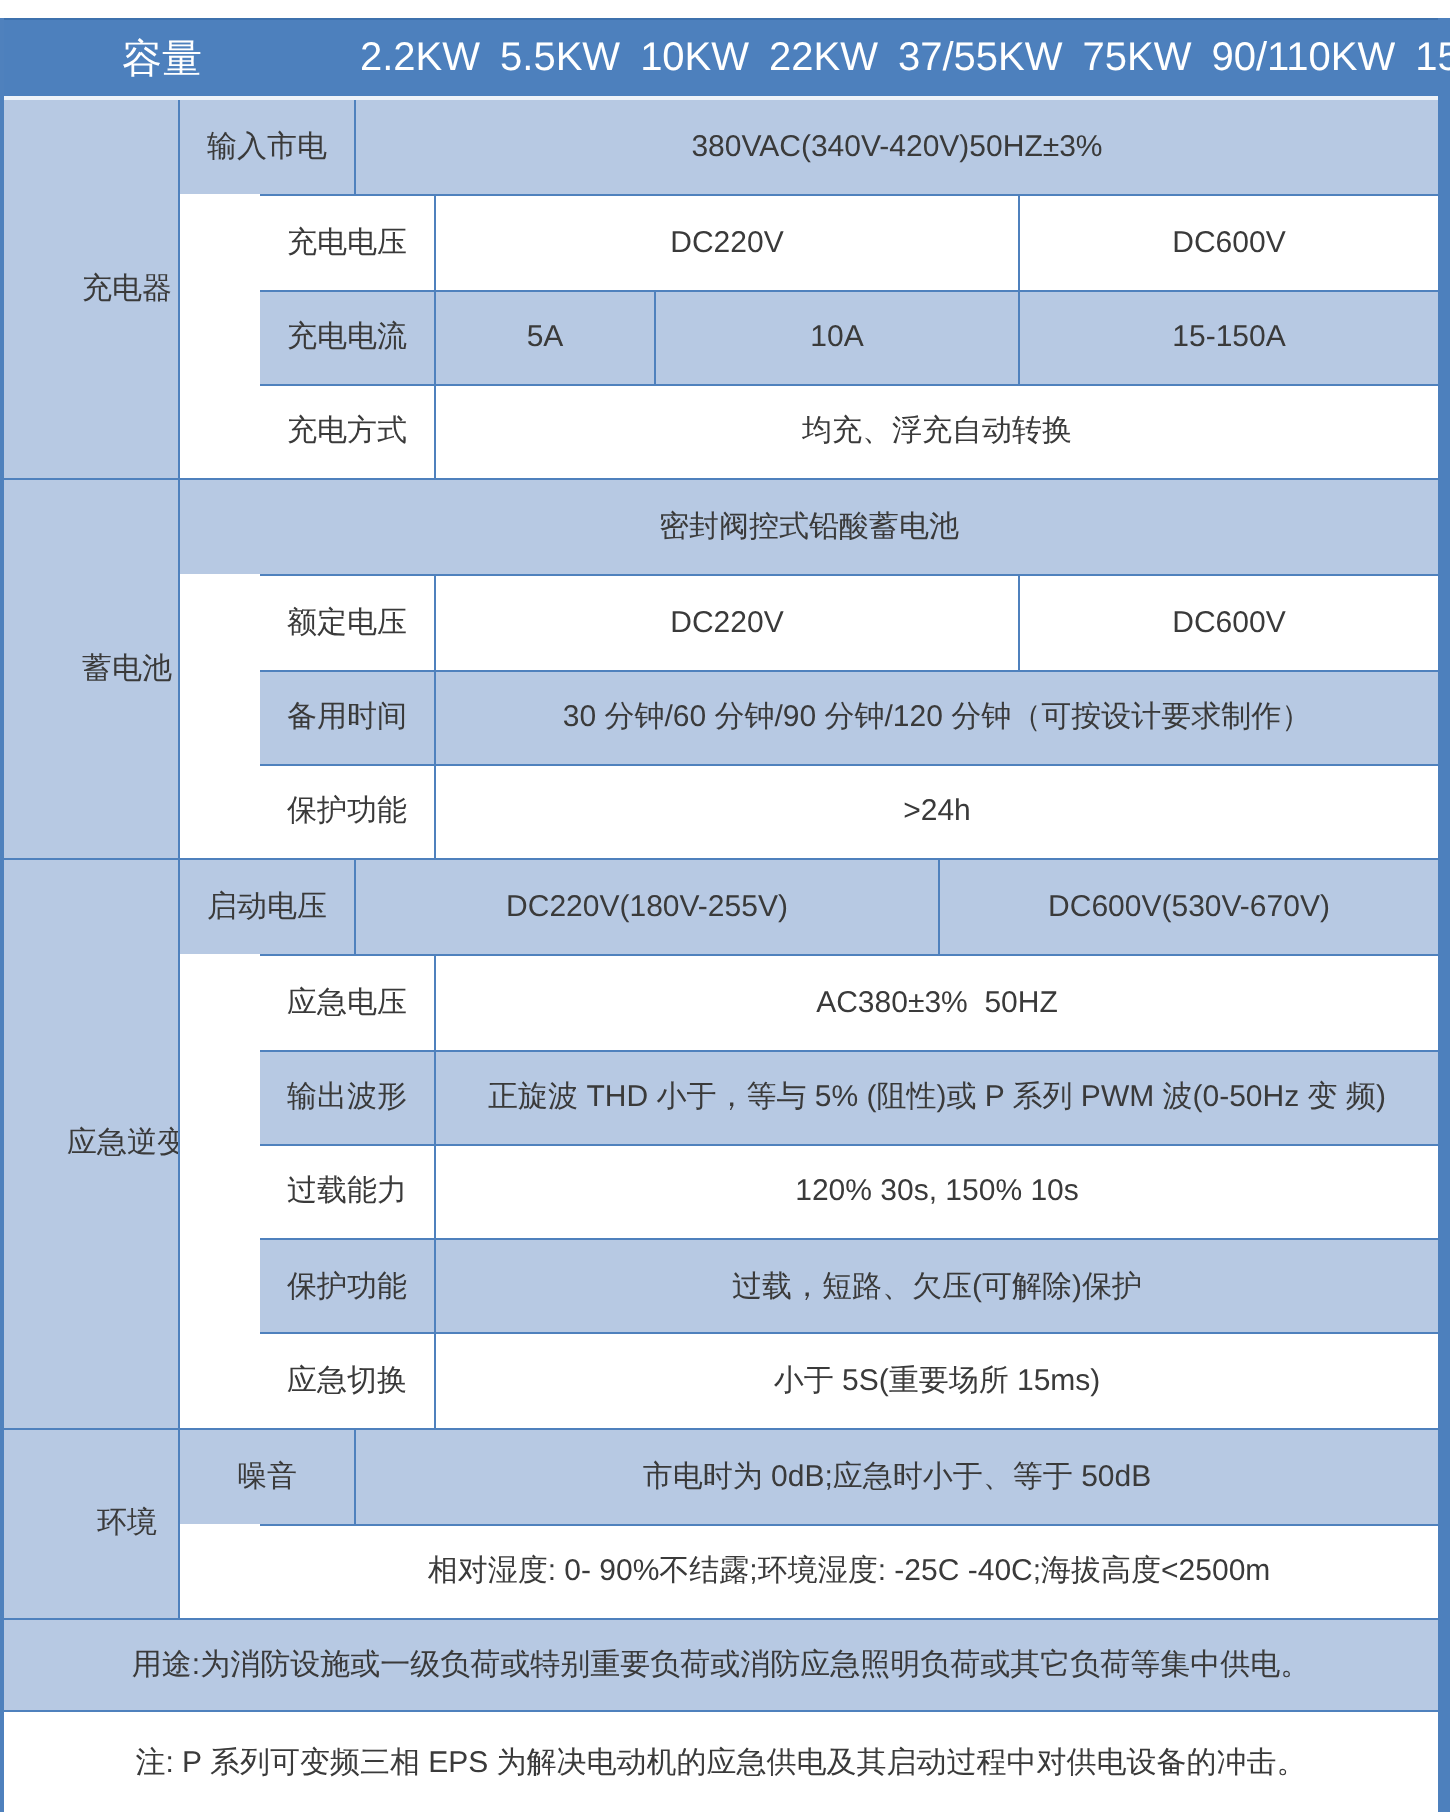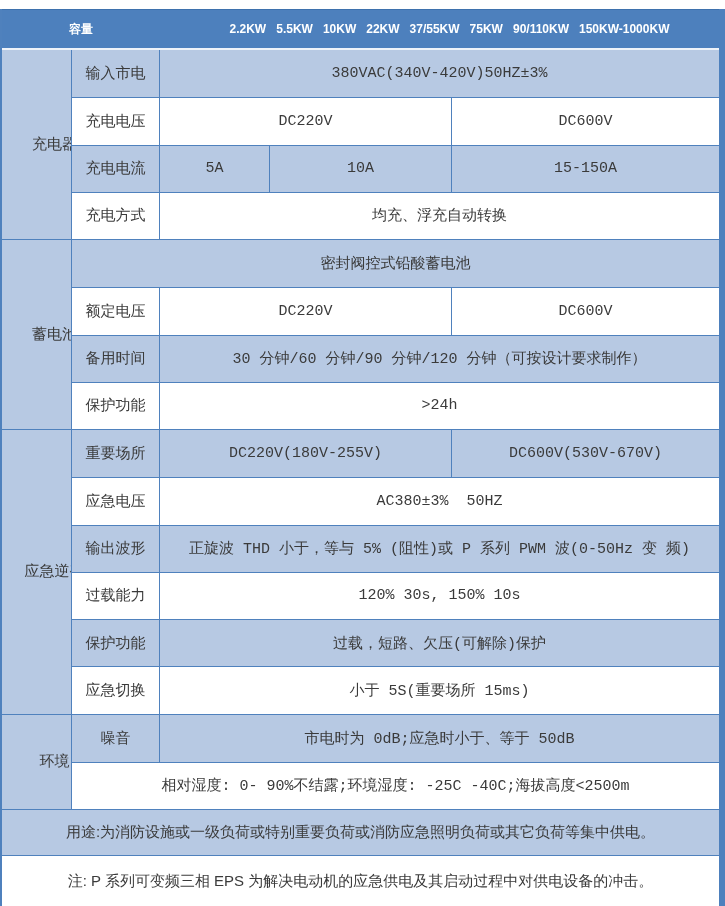--- a/index.html
+++ b/index.html
@@ -17,40 +17,39 @@
   }
   .spec-table{
     margin-top:9px;width:725px;box-sizing:border-box;
     border-left:2px solid var(--border);
     border-right:6px solid var(--hdr);
     border-bottom:3px solid var(--border);
   }
   .header-row{
     display:flex;align-items:center;
     background:var(--hdr);color:#ffffff;
-    height:38px;font-size:12px;
+    height:38px;font-size:20px;
     border-top:1px solid #3e71ad;
     border-bottom:2px solid var(--gap);
-    font-weight:bold;
   }
   .header-label{width:158px;text-align:center;flex:0 0 auto;}
   .header-caps{flex:1;display:flex;justify-content:center;gap:10px;white-space:nowrap;margin-left:20px;}
   .section{display:flex;}
   .section + .section{border-top:1px solid var(--border);}
   .group-cell{
-    width:70px;flex:0 0 auto;background:var(--light);
+    width:88px;flex:0 0 auto;background:var(--light);
     border-right:1px solid var(--border);
     display:flex;align-items:center;justify-content:center;
     font-size:15px;box-sizing:border-box;white-space:nowrap;letter-spacing:0;
     overflow:hidden;
     padding-left:36px;
   }
-  .rows{flex:1;min-width:0;font-family:Liberation Mono, monospace;}
+  .rows{flex:1;min-width:0;}
   .row{display:flex;height:47.25px;box-sizing:border-box;}
-  .row + .row{border-top:1px solid var(--border);}
+  .row + .row{border-top:1px solid var(--border);margin-left:40px;}
   .row.light{background:var(--light);}
   .row.white{background:#ffffff;}
   .label-cell{
     width:88px;flex:0 0 auto;box-sizing:border-box;
     border-right:1px solid var(--border);
     display:flex;align-items:center;justify-content:center;
     font-size:15px;white-space:nowrap;
   }
   .cells{flex:1;display:flex;min-width:0;}
   .cell{
@@ -150,21 +149,21 @@
             <div class="cells">
               <div class="cell full">&gt;24h</div>
             </div>
           </div>
         </div>
       </div>
       <div class="section">
         <div class="group-cell">应急逆变</div>
         <div class="rows">
           <div class="row light">
-            <div class="label-cell">重要场所</div>
+            <div class="label-cell">启动电压</div>
             <div class="cells">
               <div class="cell left2">DC220V(180V-255V)</div>
               <div class="cell right2">DC600V(530V-670V)</div>
             </div>
           </div>
           <div class="row white">
             <div class="label-cell">应急电压</div>
             <div class="cells">
               <div class="cell full">AC380±3%  50HZ</div>
             </div>

